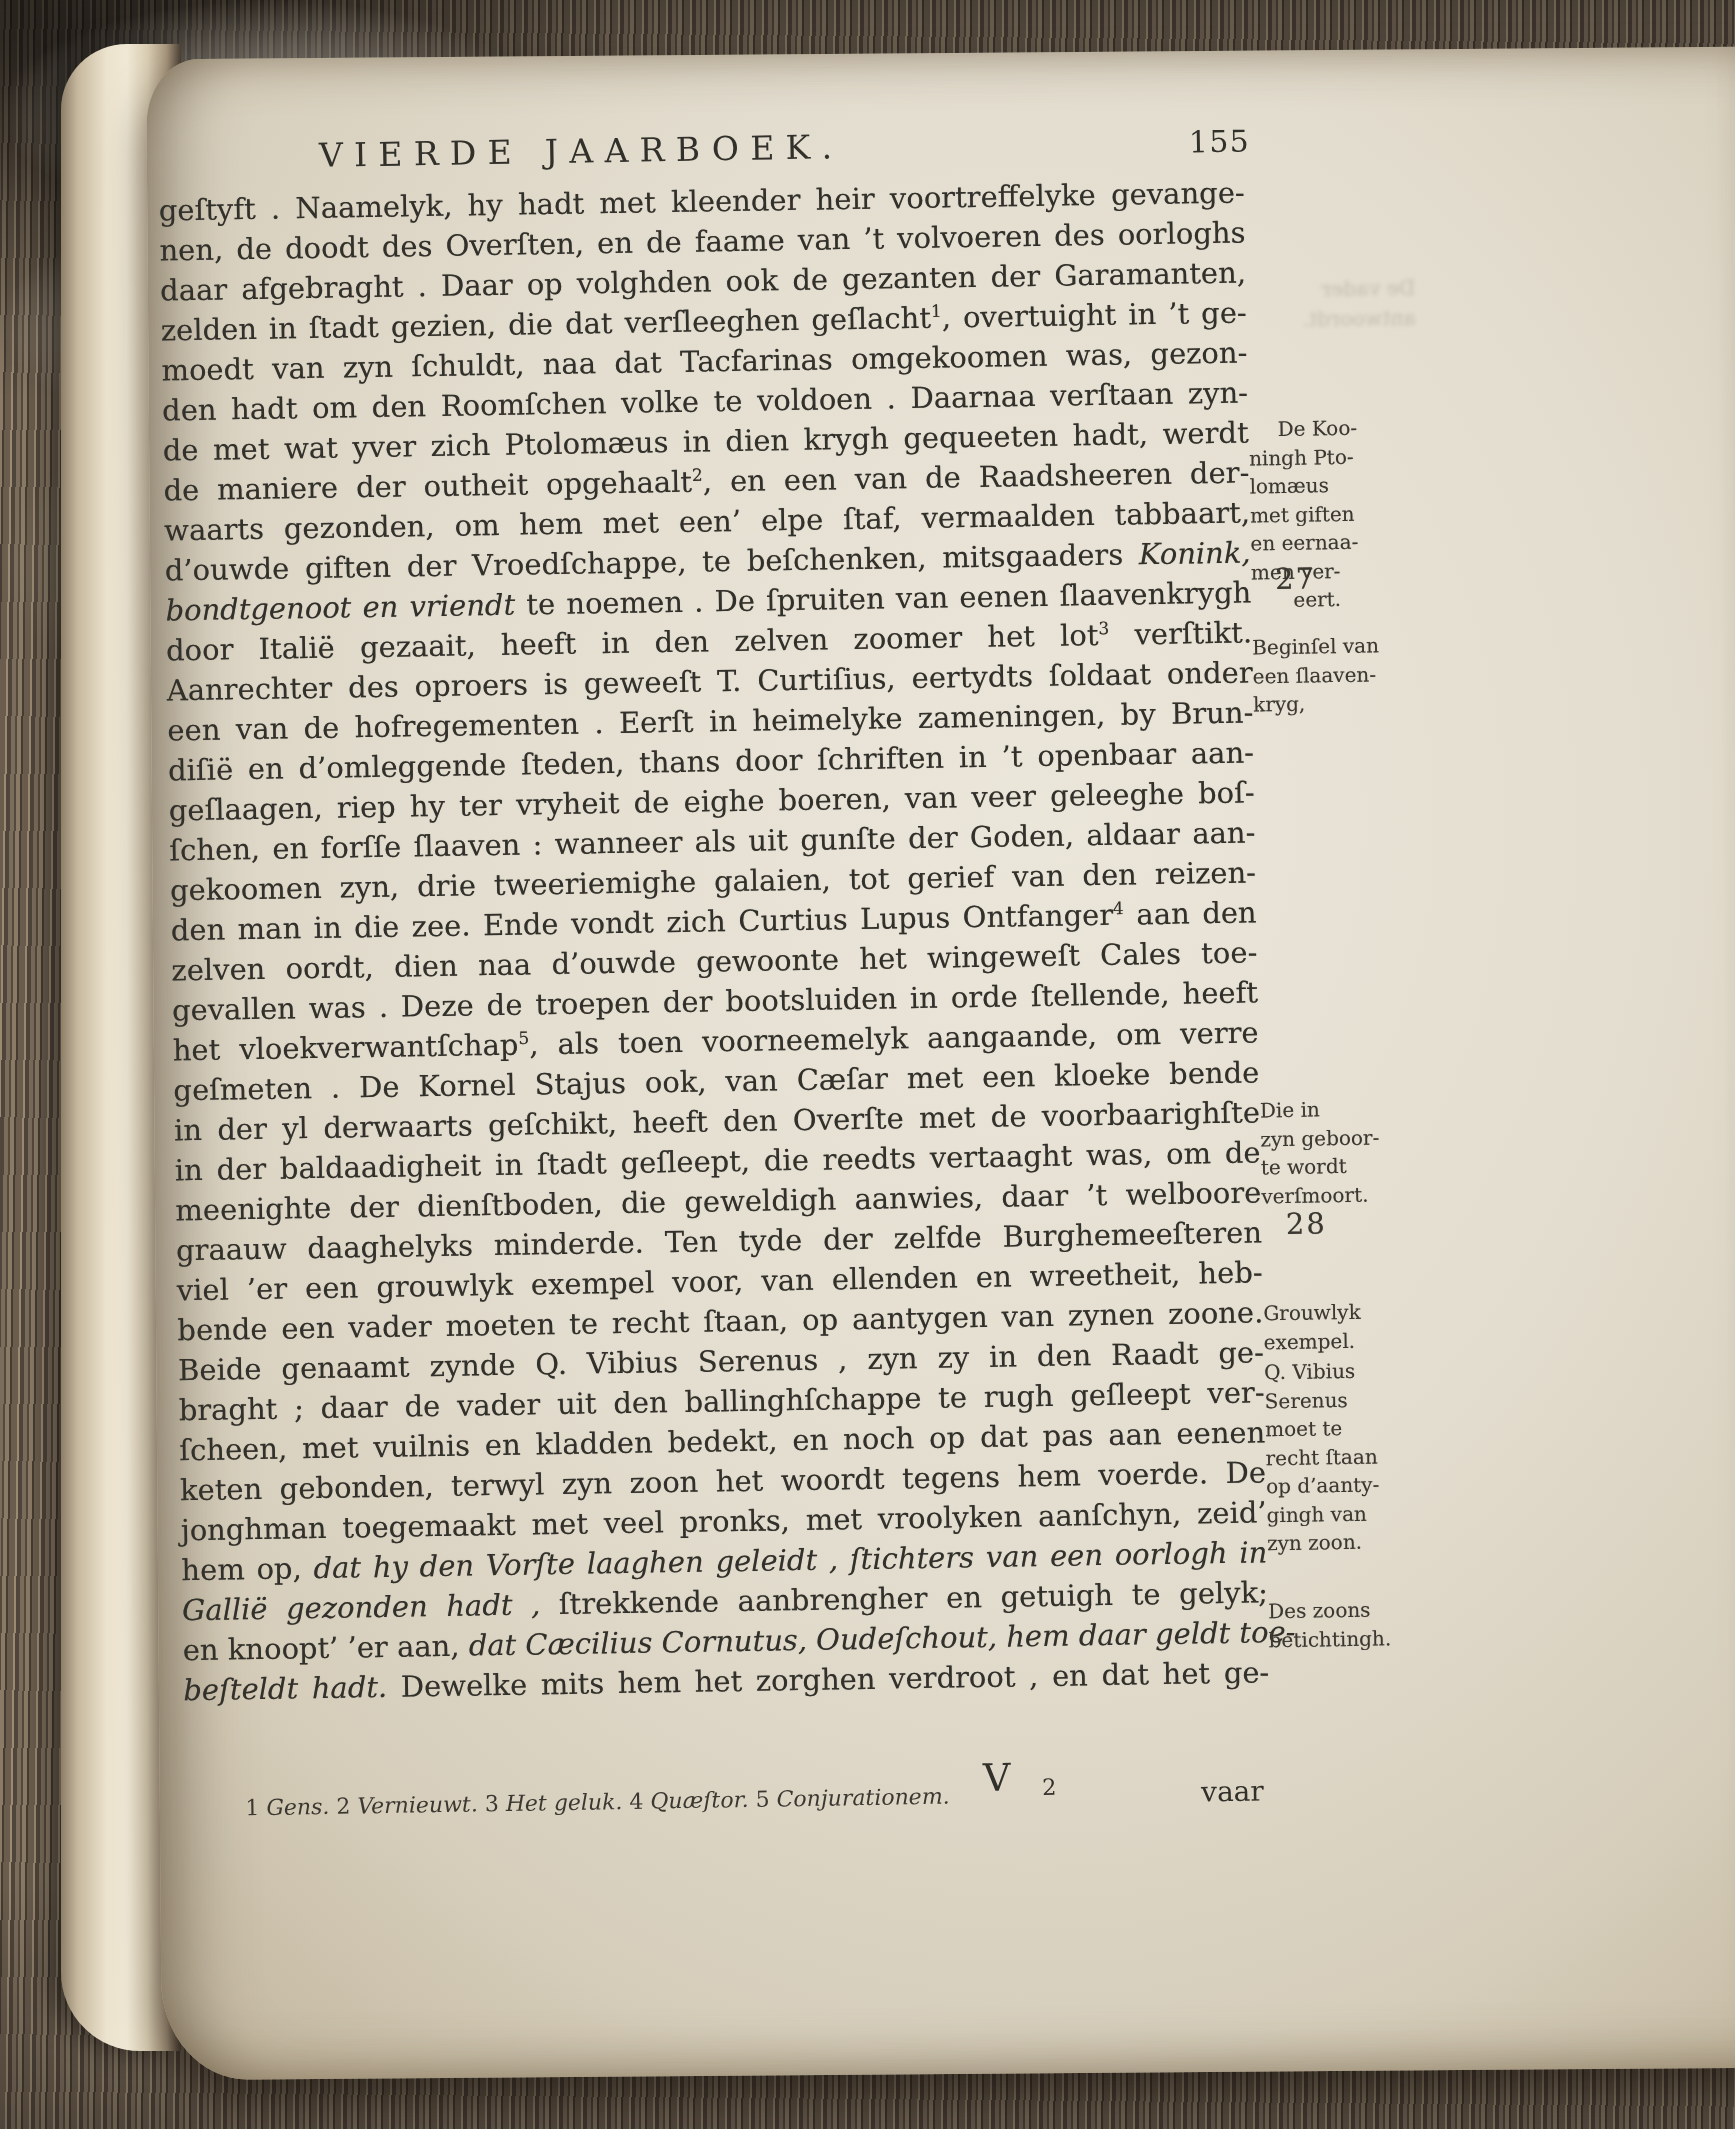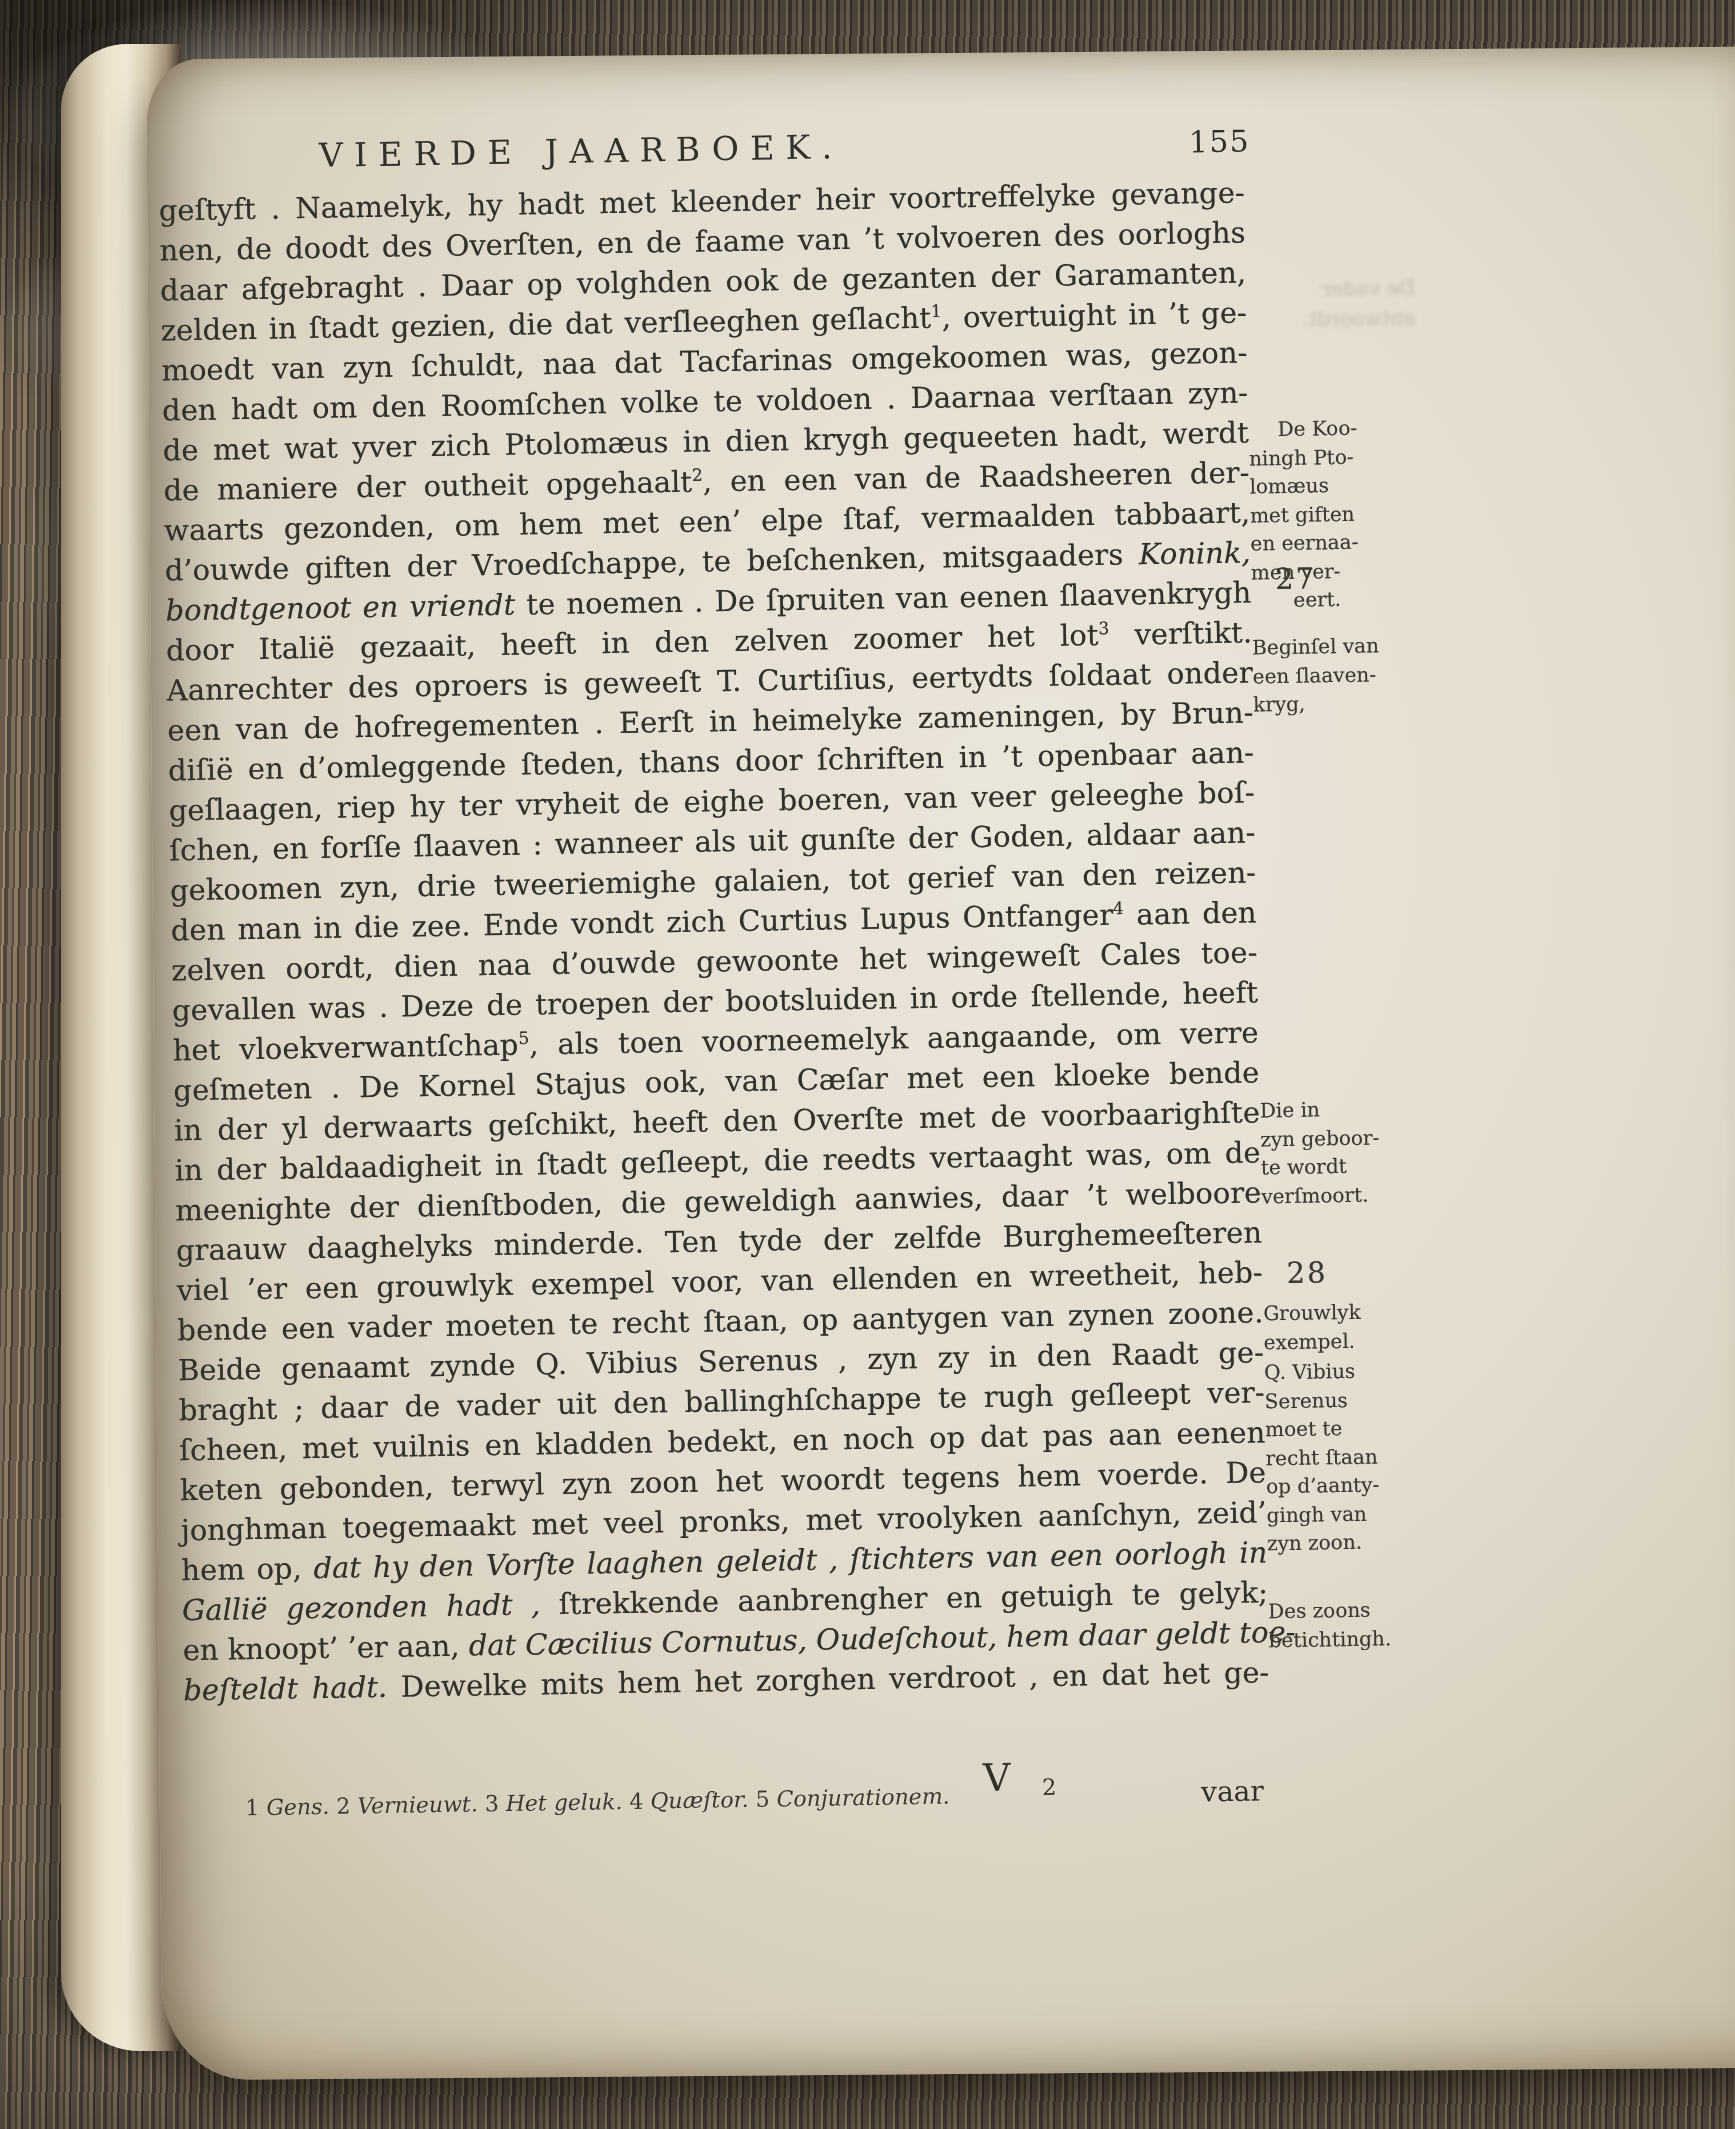--- a/index.html
+++ b/index.html
@@ -143,21 +143,21 @@
         <div class="mline">Beginſel van</div>
         <div class="mline">een ſlaaven-</div>
         <div class="mline">kryg,</div>
       </div>
       <div class="margin-note" style="top: 1103px;">
         <div class="mline">Die in</div>
         <div class="mline">zyn geboor-</div>
         <div class="mline">te wordt</div>
         <div class="mline">verſmoort.</div>
       </div>
-      <div class="margin-note num" style="top: 1266px;">28</div>
+      <div class="margin-note num" style="top: 1217px;">28</div>
       <div class="margin-note" style="top: 1306px;">
         <div class="mline">Grouwlyk</div>
         <div class="mline">exempel.</div>
       </div>
       <div class="margin-note" style="top: 1365px;">
         <div class="mline">Q. Vibius</div>
         <div class="mline">Serenus</div>
         <div class="mline">moet te</div>
         <div class="mline">recht ſtaan</div>
         <div class="mline">op d’aanty-</div>

